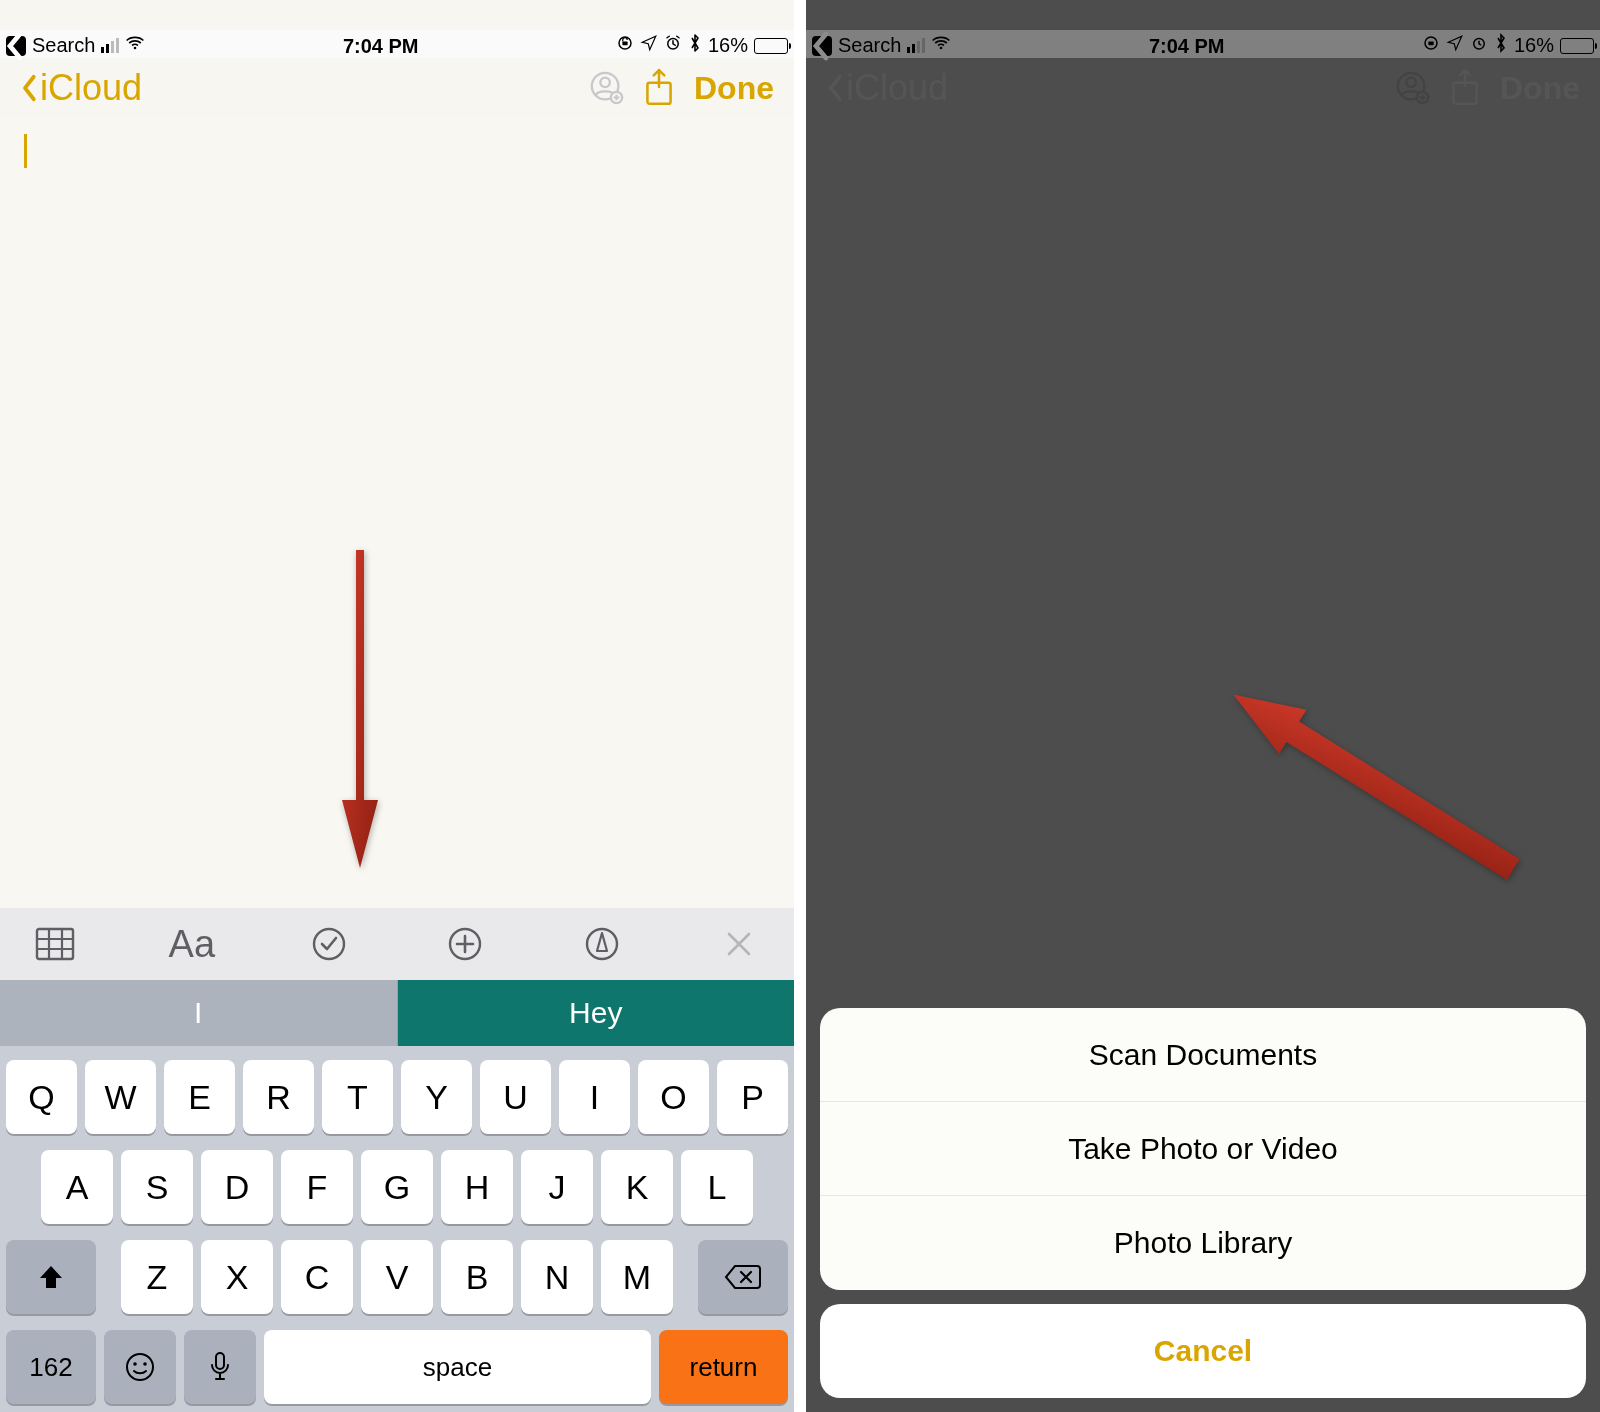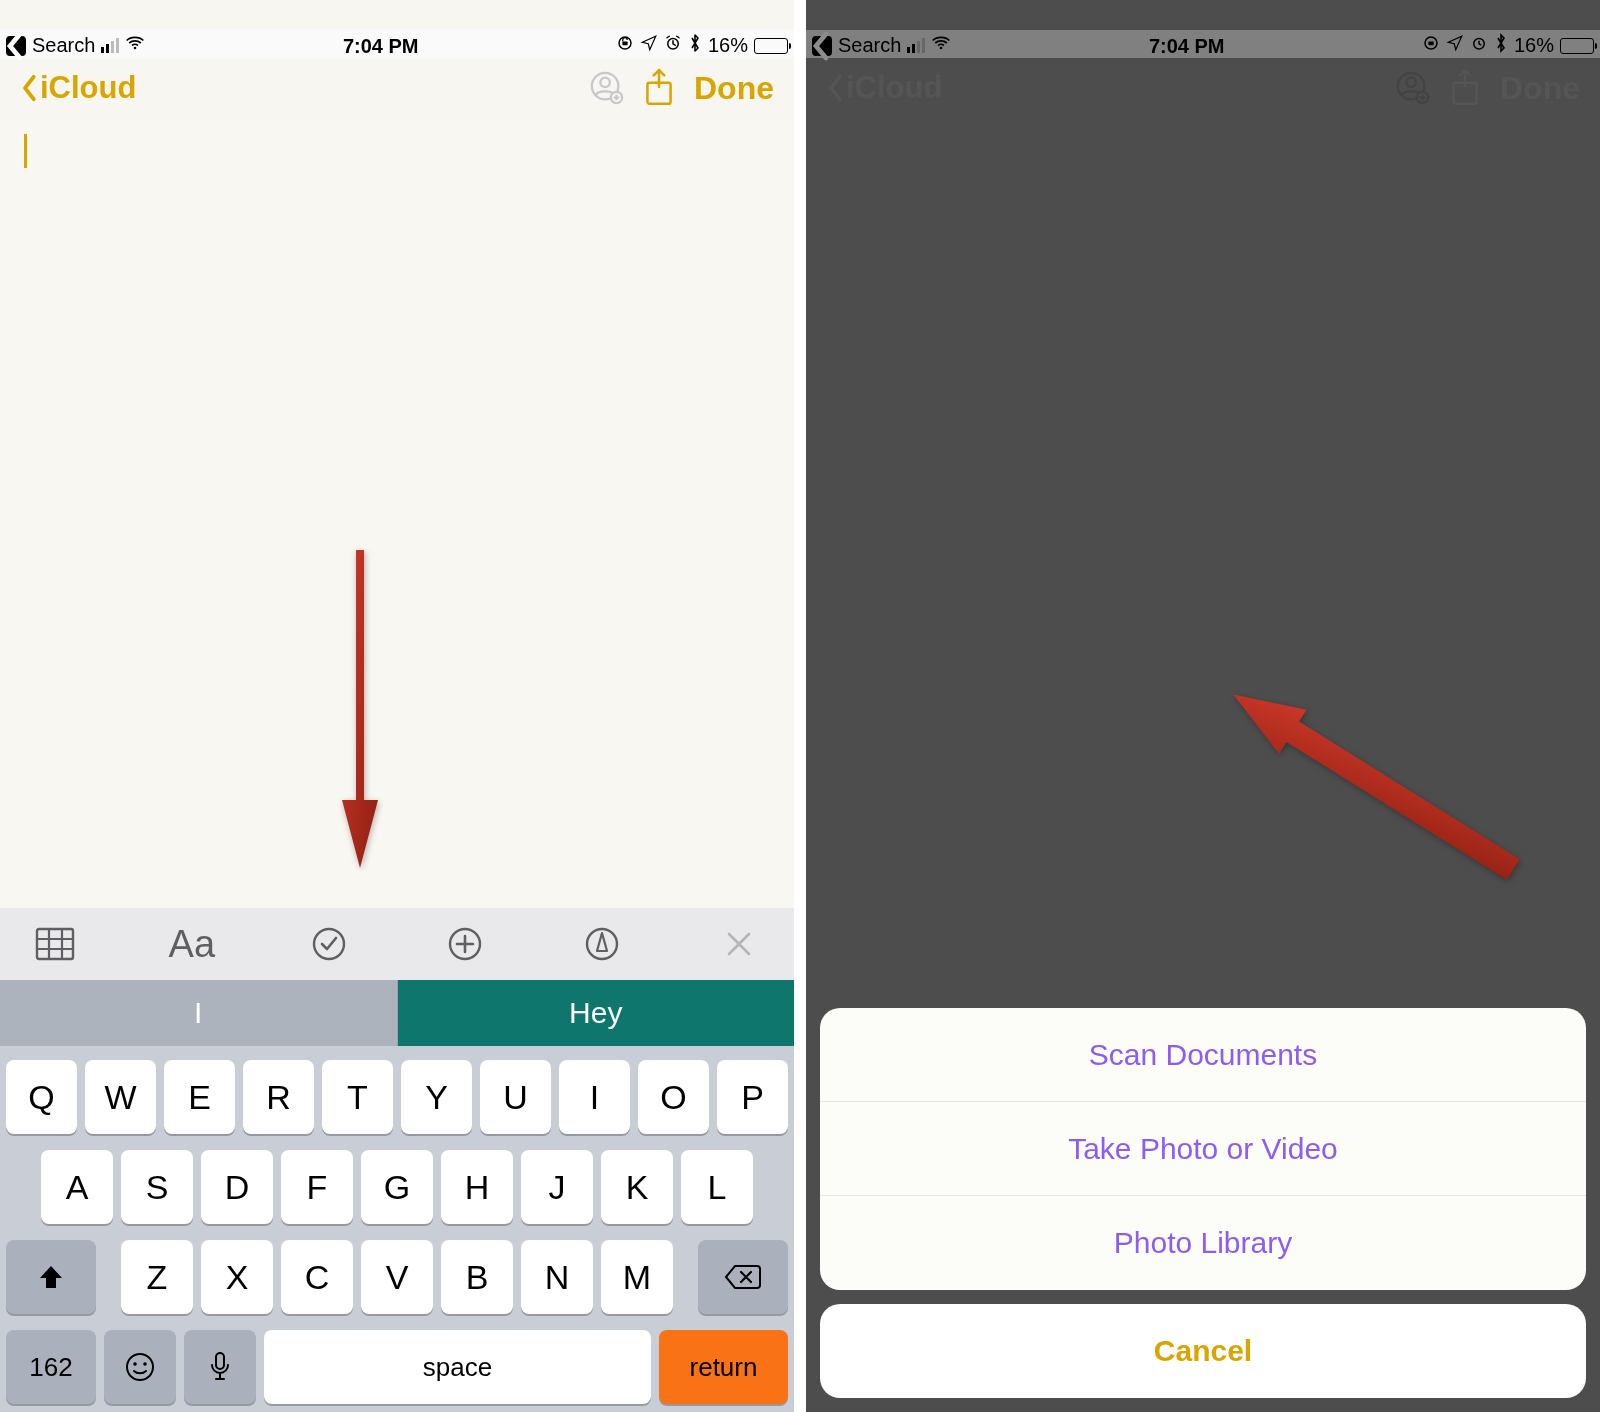--- a/index.html
+++ b/index.html
@@ -59,21 +59,21 @@
   .battery-fill { height:100%; width:16%; background:#ff3b30; border-radius:1px; }
 
   
   .nav-bar {
     height: 60px;
     display:flex; align-items:center;
     padding: 0 20px;
     gap: 12px;
     background: #f7f6f1;
   }
-  .nav-back { display:flex; align-items:center; color:#d9a500; font-size:31px; font-weight:700; gap:-2px; }
+  .nav-back { display:flex; align-items:center; color:#d9a500; font-size:36px; font-weight:400; gap:-2px; }
   .nav-back svg { width:20px; height:30px; }
   .nav-spacer { flex:1; }
   .nav-icon { width:40px; height:40px; display:flex; align-items:center; justify-content:center; color:#c7c7cc; }
   .nav-icon.share { color:#d9a500; }
   .nav-done { color:#d9a500; font-size:32px; font-weight:600; margin-left:3px; }
 
   .note-body {
     background:#f8f7f2;
     height: 790px;
     padding: 16px 24px;
@@ -141,21 +141,21 @@
   
   .action-sheet {
     position:absolute; left:14px; right:14px; bottom:14px;
     display:flex; flex-direction:column; gap:14px; z-index:10;
   }
   .sheet-group {
     background:#fcfcf8; border-radius:20px; overflow:hidden;
   }
   .sheet-item {
     height:94px; display:flex; align-items:center; justify-content:center;
-    font-size:30px; color:#8b5cf6; border-bottom:1px solid #e6e6e2;
+    font-size:30px; color:#000000; border-bottom:1px solid #e6e6e2;
   }
   .sheet-item:last-child{ border-bottom:none; }
   .sheet-cancel {
     background:#fff; border-radius:20px; height:94px;
     display:flex; align-items:center; justify-content:center;
     font-size:30px; font-weight:700; color:#d9a500;
   }
 </style>
 </head>
 <body>

